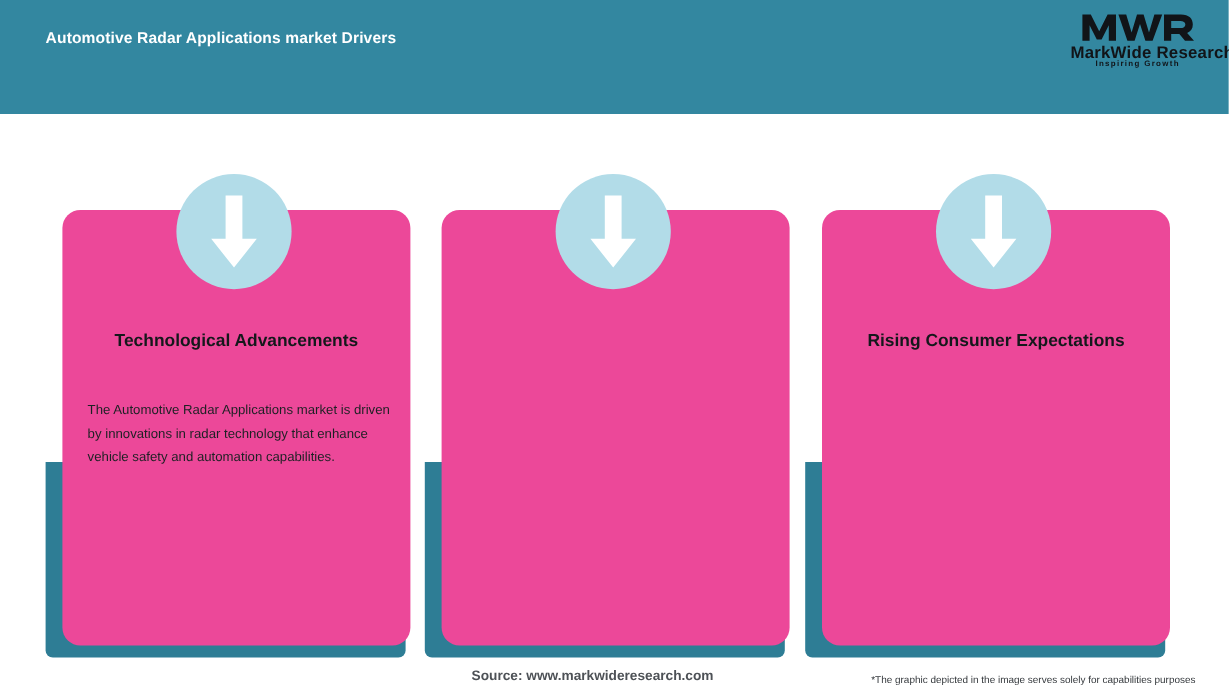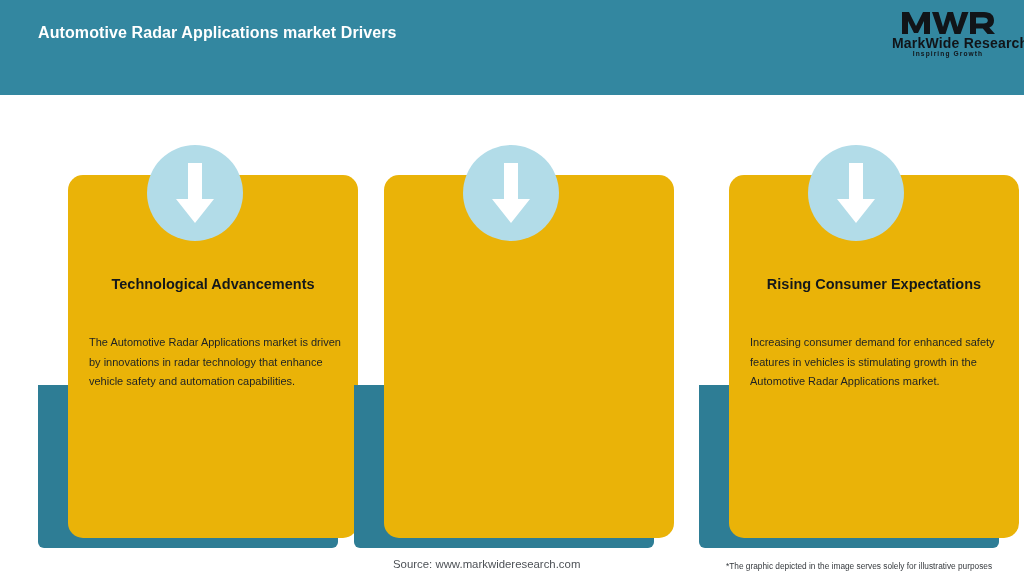--- a/index.html
+++ b/index.html
@@ -26,21 +26,21 @@
     top: 0;
     width: 1024px;
     height: 95px;
     background: #3387a0;
   }
 
   .header-title {
     position: absolute;
     left: 38px;
     top: 24px;
-    font-size: 16px;
+    font-size: 13px;
     font-weight: bold;
     color: #ffffff;
     letter-spacing: 0.1px;
     white-space: nowrap;
     text-align: right;
   }
 
   
   .logo {
     position: absolute;
@@ -84,40 +84,40 @@
   }
 
   .card-wrap {
     position: absolute;
     top: 145px;
     width: 290px;
     height: 405px;
   }
   .card-wrap.c1 { left: 52px; }
   .card-wrap.c2 { left: 368px; }
-  .card-wrap.c3 { left: 685px; margin-left: 28px; }
+  .card-wrap.c3 { left: 685px; }
 
   
   .card-frame {
     position: absolute;
     left: -14px;
     top: 240px;
     width: 300px;
     height: 163px;
     background: #2e7d95;
     border-radius: 0 0 6px 6px;
   }
 
   .card {
     position: absolute;
-    left: 16px;
+    left: 0;
     top: 30px;
     width: 290px;
     height: 363px;
-    background: #eab308;
+    background: #ec4899;
     border-radius: 15px;
   }
 
   .card-title {
     position: absolute;
     left: 12px;
     top: 100px;
     width: 266px;
     text-align: center;
     font-size: 14.5px;
@@ -153,21 +153,21 @@
     width: 42px;
     height: 64px;
   }
 
   
   .source {
     position: absolute;
     left: 393px;
     top: 558px;
     font-size: 11.4px;
-    font-weight: normal;
+    font-weight: bold;
     color: #4d5156;
     white-space: nowrap;
   }
 
   .disclaimer {
     position: absolute;
     left: 726px;
     top: 561px;
     font-size: 8.3px;
     color: #35393d;
@@ -218,28 +218,27 @@
         <svg viewBox="0 0 42 64">
           <path d="M14 2 L28 2 L28 38 L40 38 L21 62 L2 38 L14 38 Z" fill="#ffffff"></path>
         </svg>
       </div>
     </div>
 
     <div class="card-wrap c3">
       <div class="card-frame"></div>
       <div class="card">
         <div class="card-title">Rising Consumer Expectations</div>
-        <div class="card-body">Increasing consumer demand for enhanced safety features in vehicles is stimulating growth in the Automotive Radar Applications market.</div>
       </div>
       <div class="icon-circle">
         <svg viewBox="0 0 42 64">
           <path d="M14 2 L28 2 L28 38 L40 38 L21 62 L2 38 L14 38 Z" fill="#ffffff"></path>
         </svg>
       </div>
     </div>
 
   </div>
 
   <div class="source">Source: www.markwideresearch.com</div>
 
-  <div class="disclaimer">*The graphic depicted in the image serves solely for illustrative purposes</div>
+  <div class="disclaimer">*The graphic depicted in the image serves solely for capabilities purposes</div>
 
 </div>
 
 </body></html>

